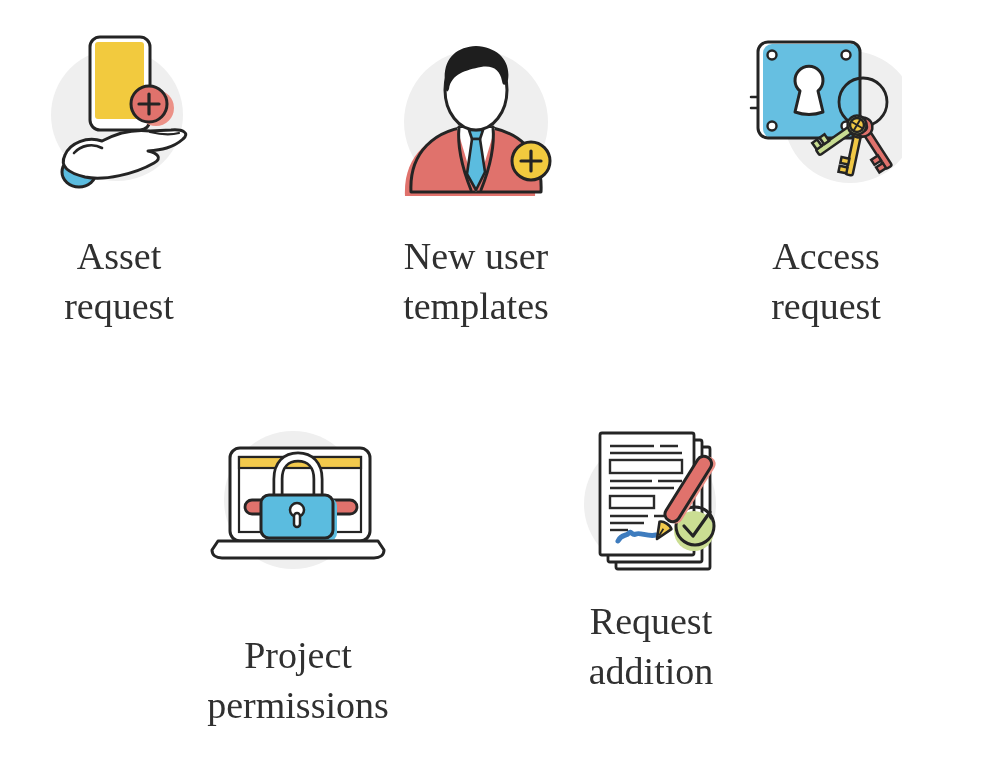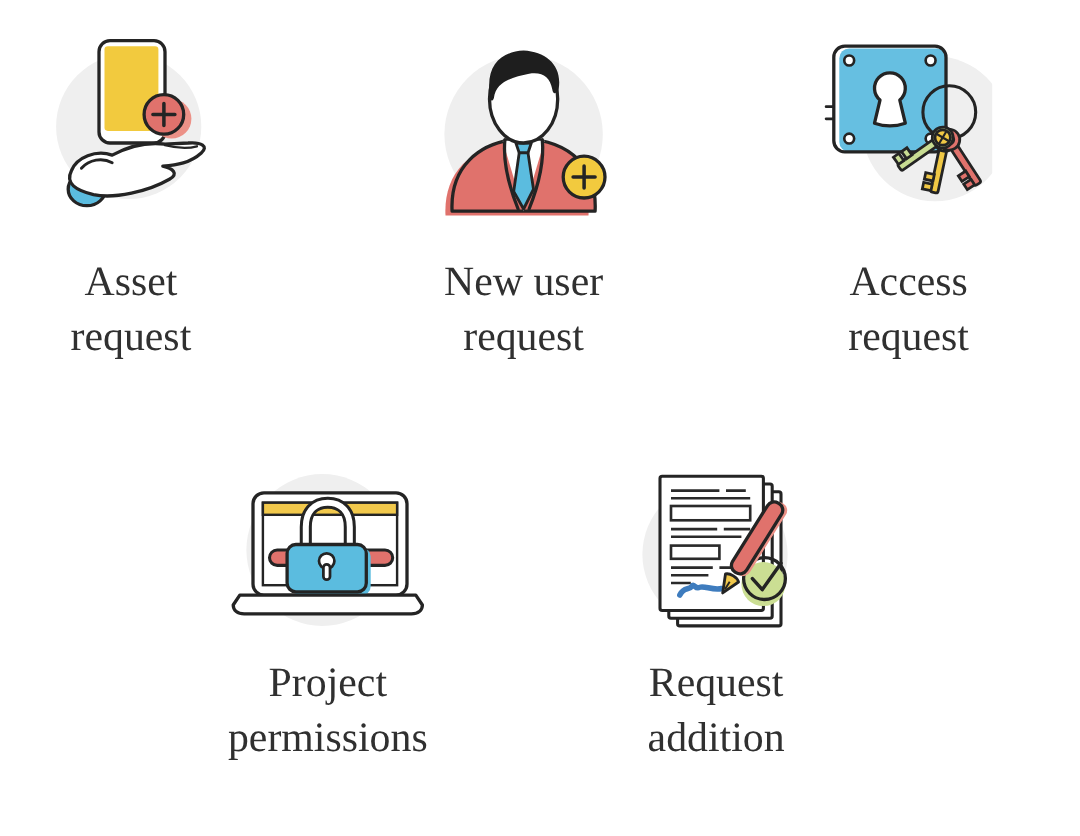--- a/index.html
+++ b/index.html
@@ -4,21 +4,21 @@
 <style>
   html,body{margin:0;padding:0;background:#ffffff;}
   .canvas{position:relative;width:902px;height:760px;background:#ffffff;overflow:hidden;
           font-family:"Liberation Serif", serif;}
   .tile{position:absolute;width:260px;display:flex;flex-direction:column;align-items:center;cursor:pointer;}
   .tile svg{display:block;}
   .tile-label{margin-top:14px;font-size:38px;line-height:1.32;color:#303030;text-align:center;max-width:195px;}
   .t1{left:-11px;top:22px;}
   .t2{left:346px;top:22px;}
   .t3{left:696px;top:22px;}
-  .t4{left:168px;top:412px;}
+  .t4{left:168px;top:412px;gap:34px;}
   .t5{left:521px;top:412px;}
 </style>
 </head>
 <body>
 
 <div class="canvas">
 
   <div class="tile t1">
     <svg width="190" height="195" viewBox="0 0 190 195" aria-hidden="true">
       <circle cx="93" cy="93" r="66" fill="#efefef"></circle>
@@ -43,21 +43,21 @@
       <path d="M76,106 L114,106 L95,170 Z" fill="#ffffff"></path>
       <path d="M78,105 C76,126 82,148 90,168" fill="none" stroke="#242424" stroke-width="3" stroke-linecap="round"></path>
       <path d="M112,105 C114,126 108,148 100,168" fill="none" stroke="#242424" stroke-width="3" stroke-linecap="round"></path>
       <path d="M88,108 L102,108 L99,117 L91,117 Z" fill="#5bbcdf" stroke="#242424" stroke-width="2.6" stroke-linejoin="round"></path>
       <path d="M91,117 L86,152 L95,168 L104,150 L99,117 Z" fill="#5bbcdf" stroke="#242424" stroke-width="2.6" stroke-linejoin="round"></path>
       <ellipse cx="95" cy="68" rx="31" ry="40" fill="#ffffff" stroke="#242424" stroke-width="3"></ellipse>
       <path d="M65,68 C59,38 74,25 95,24 C116,25 130,38 127,58 C126,62 122,66 121,59 C119,48 112,43 100,45 C85,48 70,52 68,67 C67,70 65.5,70 65,68 Z" fill="#1e1e1e"></path>
       <circle cx="150" cy="139" r="19" fill="#f2ca3e" stroke="#242424" stroke-width="3"></circle>
       <path d="M140,139 h20 M150,129 v20" stroke="#242424" stroke-width="3.2" fill="none" stroke-linecap="round"></path>
     </svg>
-    <div class="tile-label">New user request</div>
+    <div class="tile-label">New user templates</div>
   </div>
 
   <div class="tile t3">
     <svg width="190" height="195" viewBox="0 0 190 195" aria-hidden="true">
       <circle cx="119" cy="95" r="66" fill="#efefef"></circle>
       <rect x="32" y="22" width="98" height="94" rx="9" fill="#66bfe1"></rect>
       <rect x="27" y="20" width="102" height="96" rx="10" fill="none" stroke="#242424" stroke-width="3"></rect>
       <path d="M20,75 h6 M20,86 h6" stroke="#242424" stroke-width="2.5" stroke-linecap="round"></path>
       <circle cx="41" cy="33" r="4.5" fill="#ffffff" stroke="#242424" stroke-width="2.4"></circle>
       <circle cx="115" cy="33" r="4.5" fill="#ffffff" stroke="#242424" stroke-width="2.4"></circle>

